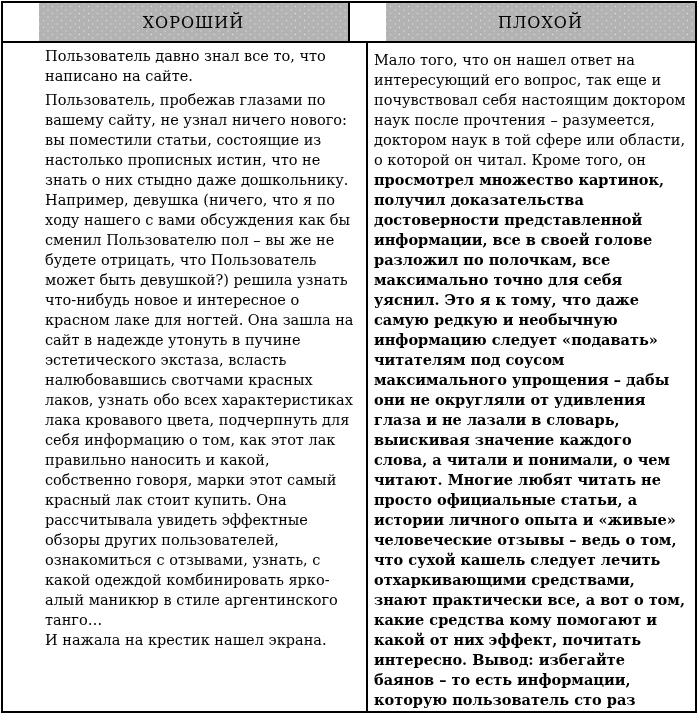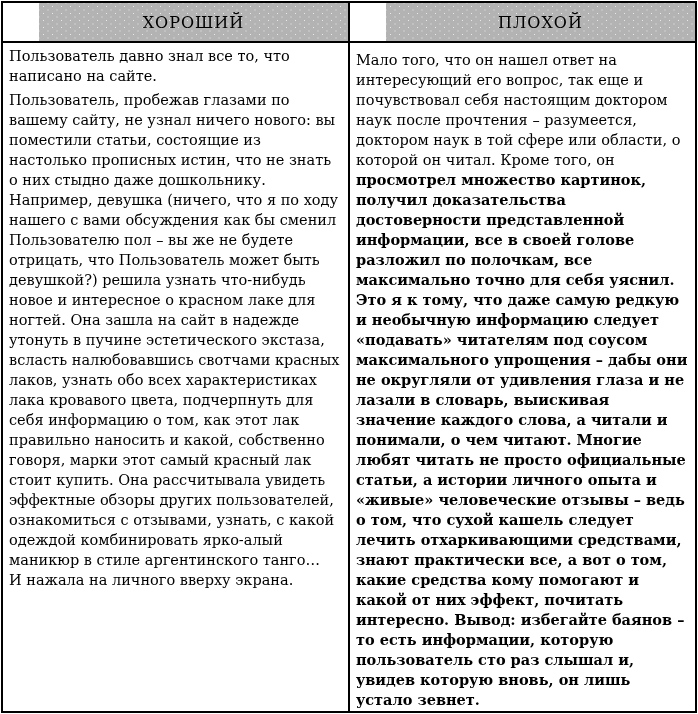--- a/index.html
+++ b/index.html
@@ -42,20 +42,21 @@
     background-position:0 0, 4.5px 3.5px;
     font-size:16px;
     letter-spacing:1px;
     margin-left:36px;
   }
   .header-cell:first-child{border-right:2px solid var(--border-color);}
   .body-row{
     display:flex;
     flex:1 1 auto;
     min-height:0;
+    padding-left:36px;
   }
   .body-cell{
     flex:1 1 0;
     padding:3px 7px 2px 6px;
     font-size:14.5px;
     line-height:20px;
     overflow:hidden;
   }
   .body-cell:first-child{border-right:2px solid var(--border-color);}
   p.para{
@@ -71,20 +72,20 @@
 <div class="page">
   <div class="table">
     <div class="header-row">
       <div class="header-cell">ХОРОШИЙ</div>
       <div class="header-cell">ПЛОХОЙ</div>
     </div>
     <div class="body-row">
       <div class="body-cell">
           <p class="para"><span>Пользователь давно знал все то, что написано на сайте.</span></p>
           <p class="para gap"><span>Пользователь, пробежав глазами по вашему сайту, не узнал ничего нового: вы поместили статьи, состоящие из настолько прописных истин, что не знать о них стыдно даже дошкольнику. Например, девушка (ничего, что я по ходу нашего с вами обсуждения как бы сменил Пользователю пол – вы же не будете отрицать, что Пользователь может быть девушкой?) решила узнать что-нибудь новое и интересное о красном лаке для ногтей. Она зашла на сайт в надежде утонуть в пучине эстетического экстаза, всласть налюбовавшись свотчами красных лаков, узнать обо всех характеристиках лака кровавого цвета, подчерпнуть для себя информацию о том, как этот лак правильно наносить и какой, собственно говоря, марки этот самый красный лак стоит купить. Она рассчитывала увидеть эффектные обзоры других пользователей, ознакомиться с отзывами, узнать, с какой одеждой комбинировать ярко-алый маникюр в стиле аргентинского танго…</span></p>
-          <p class="para"><span>И нажала на личного вверху экрана.</span></p>
+          <p class="para"><span>И нажала на крестик нашел экрана.</span></p>
         </div>
       <div class="body-cell">
           <p class="para gap"><span>Мало того, что он нашел ответ на интересующий его вопрос, так еще и почувствовал себя настоящим доктором наук после прочтения – разумеется, доктором наук в той сфере или области, о которой он читал. Кроме того, он </span><b>просмотрел множество картинок, получил доказательства достоверности представленной информации, все в своей голове разложил по полочкам, все максимально точно для себя уяснил. Это я к тому, что даже самую редкую и необычную информацию следует «подавать» читателям под соусом максимального упрощения – дабы они не округляли от удивления глаза и не лазали в словарь, выискивая значение каждого слова, а читали и понимали, о чем читают. Многие любят читать не просто официальные статьи, а истории личного опыта и «живые» человеческие отзывы – ведь о том, что сухой кашель следует лечить отхаркивающими средствами, знают практически все, а вот о том, какие средства кому помогают и какой от них эффект, почитать интересно. Вывод: избегайте баянов – то есть информации, которую пользователь сто раз слышал и, увидев которую вновь, он лишь устало зевнет.</b></p>
         </div>
     </div>
   </div>
 </div>
 
 </body></html>

